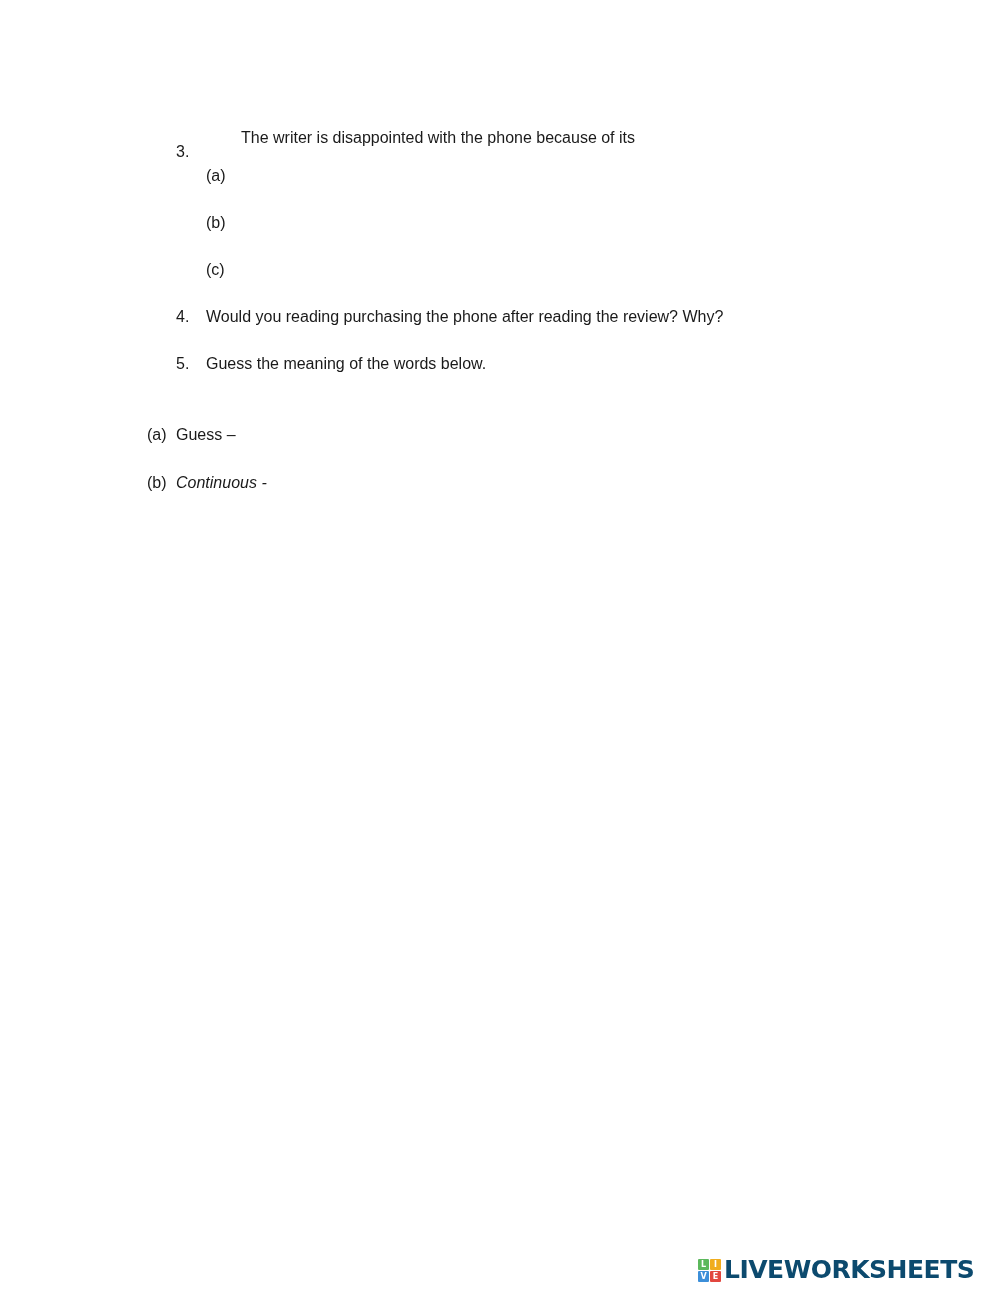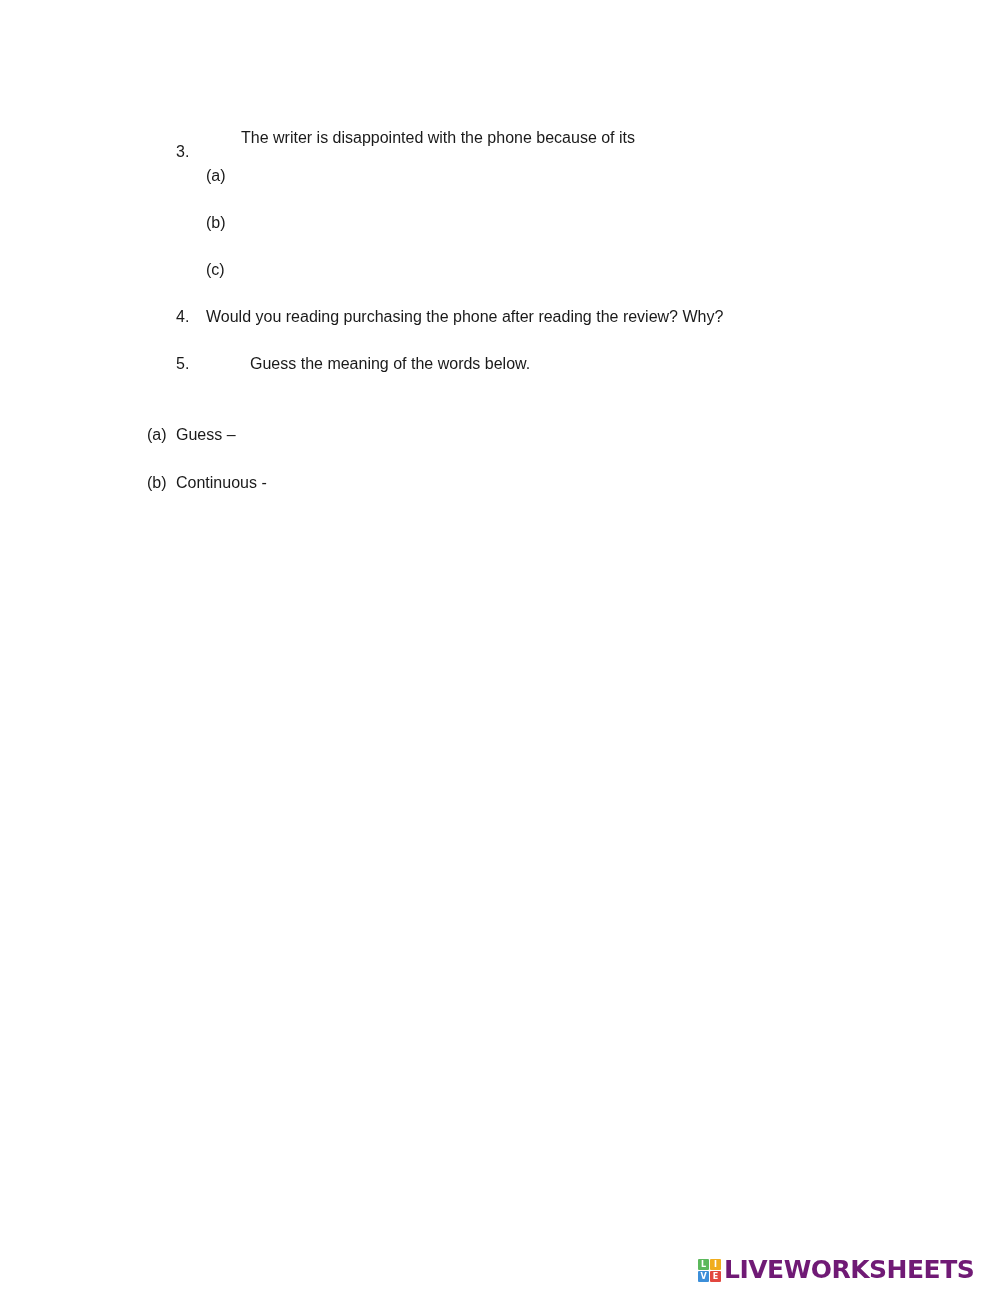--- a/index.html
+++ b/index.html
@@ -67,31 +67,31 @@
   <span class="num" style="left:176px; top:142px;">3.</span>
   <span class="line" style="left:206px; top:128px;margin-left:35px;">The writer is disappointed with the phone because of its</span>
   <span class="line" style="left:206px; top:166px;">(a)</span>
   <span class="line" style="left:206px; top:213px;">(b)</span>
   <span class="line" style="left:206px; top:260px;">(c)</span>
 
   <span class="num" style="left:176px; top:307px;">4.</span>
   <span class="line" style="left:206px; top:307px;">Would you reading purchasing the phone after reading the review? Why?</span>
 
   <span class="num" style="left:176px; top:354px;">5.</span>
-  <span class="line" style="left:206px; top:354px;margin-left:44px;">Guess the meaning of the words below.</span>
+  <span class="line" style="left:206px; top:354px;">Guess the meaning of the words below.</span>
 
   <span class="num" style="left:147px; top:425px;">(a)</span>
   <span class="line" style="left:176px; top:425px;">Guess –</span>
 
   <span class="num" style="left:147px; top:473px;">(b)</span>
-  <span class="line" style="left:176px; top:473px;">Continuous -</span>
+  <span class="line" style="left:176px; top:473px;font-style:italic;">Continuous -</span>
 
 </div>
 
 <div class="logo">
   <div class="logo-grid">
     <span class="logo-cell" style="background:#5cb85c;">L</span>
     <span class="logo-cell" style="background:#f0ad1e;">I</span>
     <span class="logo-cell" style="background:#3c8fd9;">V</span>
     <span class="logo-cell" style="background:#e2473f;">E</span>
   </div>
-  <span class="logo-text" style="color:#701a75;">LIVEWORKSHEETS</span>
+  <span class="logo-text" style="color:#0c4a6e;">LIVEWORKSHEETS</span>
 </div>
 
 </body></html>

